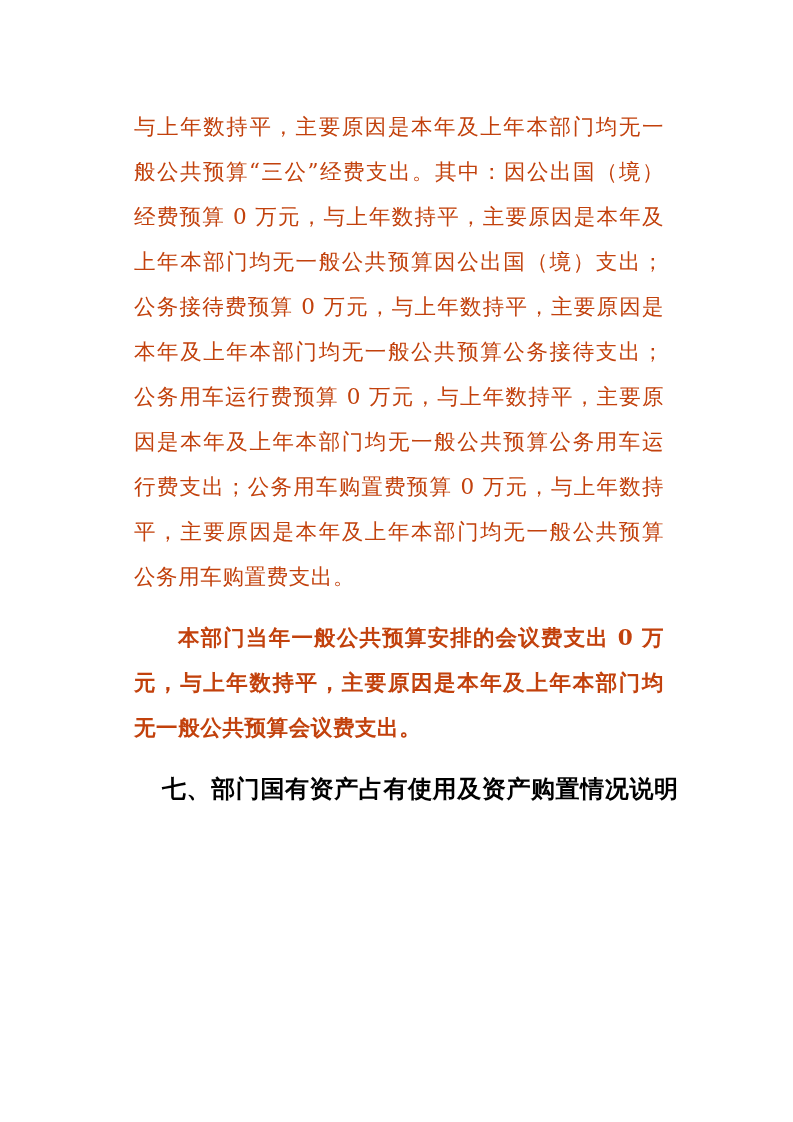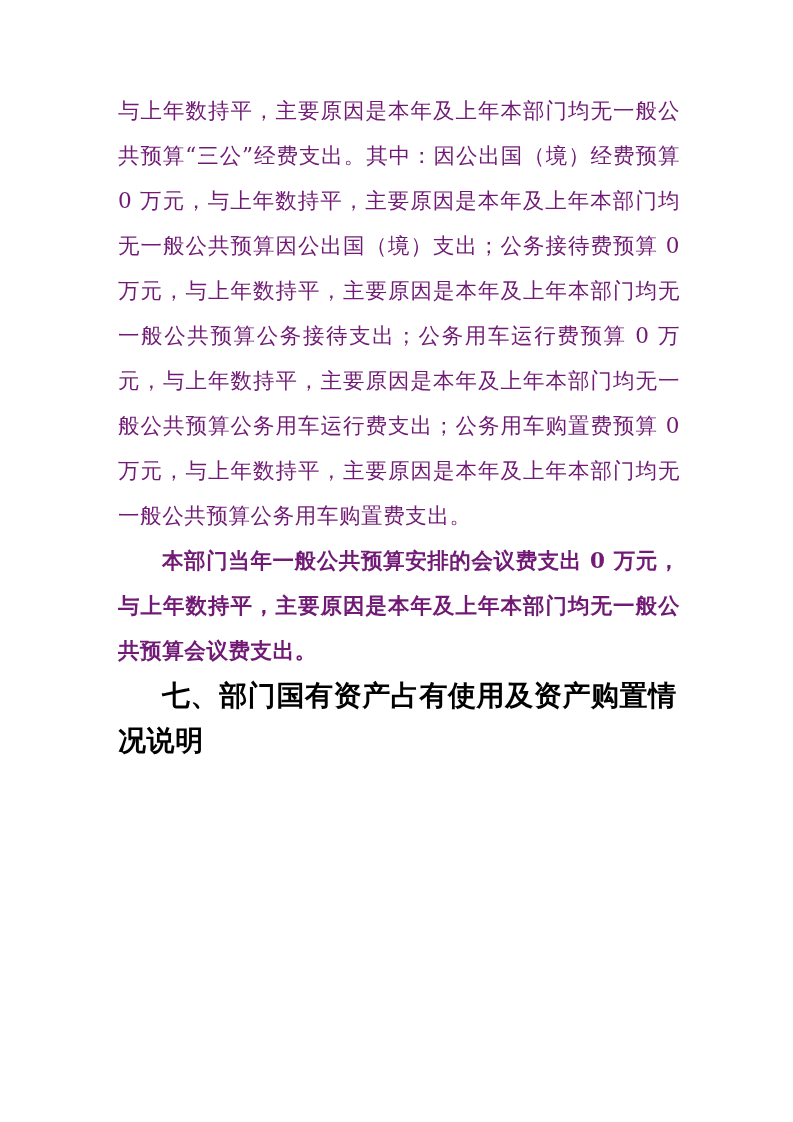--- a/index.html
+++ b/index.html
@@ -17,33 +17,33 @@
   }
   .content {
     position: absolute;
     left: 118px;
     top: 88px;
     width: 562px;
   }
   .para {
     font-size: 21.5px;
     line-height: 45px;
-    color: #701a75;
+    color: #c2410c;
     text-align: justify;
     text-justify: inter-ideograph;
     letter-spacing: 0.6px;
-    margin: 0;
+    margin: 16px;
     text-indent: 0;
   }
   .para.indent {
     text-indent: 44px;
     font-weight: bold;
   }
   .heading {
-    font-size: 28px;
+    font-size: 24px;
     line-height: 45px;
     color: #000000;
     font-weight: bold;
     text-indent: 44px;
     letter-spacing: 0.6px;
     margin: 0;
   }
 </style>
 </head>
 <body>

